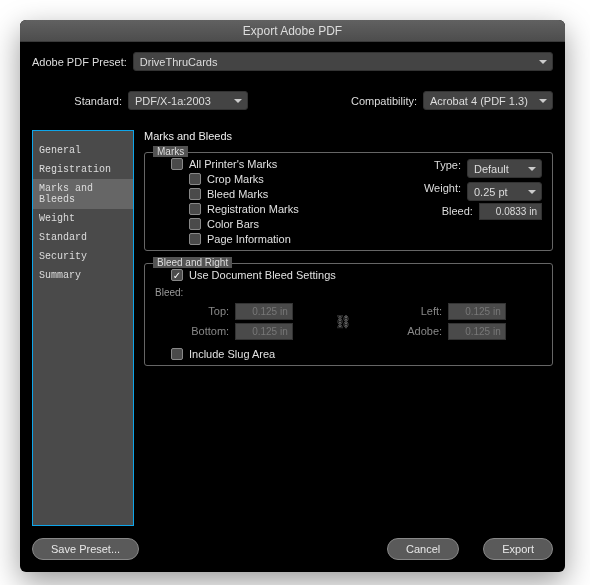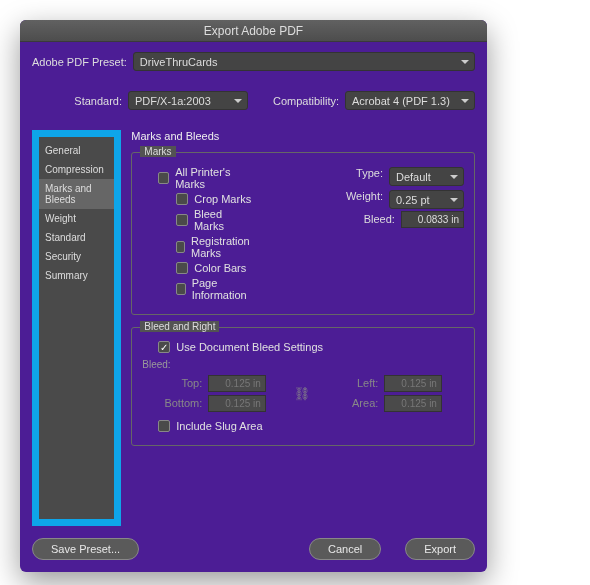--- a/index.html
+++ b/index.html
@@ -4,22 +4,22 @@
 <style>
   * { box-sizing: border-box; margin: 0; padding: 0; }
   body {
     font-family: "Helvetica Neue", Arial, sans-serif;
     font-size: 11px;
     color: #e0e0e0;
     background: #fff;
     padding: 20px;
   }
   .window {
-    width: 467px;
-    background: #4c1d95;
+    width: 545px;
+    background: #000000;
     border-radius: 6px;
     box-shadow: 0 10px 30px rgba(0,0,0,0.4);
     overflow: hidden;
     position: relative;
   }
   .titlebar {
     height: 22px;
     background: linear-gradient(#616161,#4d4d4d);
     color: #ddd;
     text-align: center;
@@ -54,42 +54,43 @@
     border-top: 4px solid #ccc;
   }
   .main {
     display: flex;
     gap: 10px;
     margin-top: 6px;
     align-items: stretch;
   }
   .sidebar {
     width: 102px;
-    border: 7px solid #0ea5e9;
+    border: 1px solid #0ea5e9;
     background: #4a4a4a;
     height: 396px;
-    padding-top: 4px;
+    padding-top: 10px;
+    font-family: Liberation Mono, monospace;
   }
   .sidebar-item {
     padding: 4px 6px;
     font-size: 10px;
     color: #ddd;
     cursor: pointer;
   }
   .sidebar-item.sel {
     background: #666;
   }
   .panel {
     flex: 1;
   }
   .panel-title { color: #eee; font-size: 11px; margin-bottom: 10px; }
   .fieldset {
     border: 1px solid #666;
     border-radius: 3px;
-    padding: 10px 10px;
+    padding: 2px 10px;
     margin-bottom: 12px;
     position: relative;
   }
   .legend {
     position: absolute;
     top: -7px; left: 8px;
     background: #535353;
     padding: 0 4px;
     font-size: 10px;
     color: #ddd;
@@ -200,21 +201,21 @@
       <span style="flex:1"></span>
       <span class="label">Compatibility:</span>
       <div class="select sm" style="width:130px">
         <span>Acrobat 4 (PDF 1.3)</span>
       </div>
     </div>
 
     <div class="main">
       <div class="sidebar">
         <div class="sidebar-item">General</div>
-        <div class="sidebar-item">Compression</div>
+        <div class="sidebar-item">Registration</div>
         <div class="sidebar-item sel">Marks and Bleeds</div>
         <div class="sidebar-item">Weight</div>
         <div class="sidebar-item">Standard</div>
         <div class="sidebar-item">Security</div>
         <div class="sidebar-item">Summary</div>
       </div>
 
       <div class="panel">
         <div class="panel-title">Marks and Bleeds</div>
 
@@ -302,21 +303,21 @@
               <span class="num-input">0.125 in</span>
             </span>
             <span class="label">Bottom:</span>
             <span class="num-wrap">
               <span class="stepper">
                   <span class="up"></span>
                   <span class="dn"></span>
                 </span>
               <span class="num-input">0.125 in</span>
             </span>
-            <span class="label">Area:</span>
+            <span class="label">Adobe:</span>
             <span class="num-wrap">
               <span class="stepper">
                   <span class="up"></span>
                   <span class="dn"></span>
                 </span>
               <span class="num-input">0.125 in</span>
             </span>
           </div>
           <div class="checkrow">
             <span class="check"></span>

